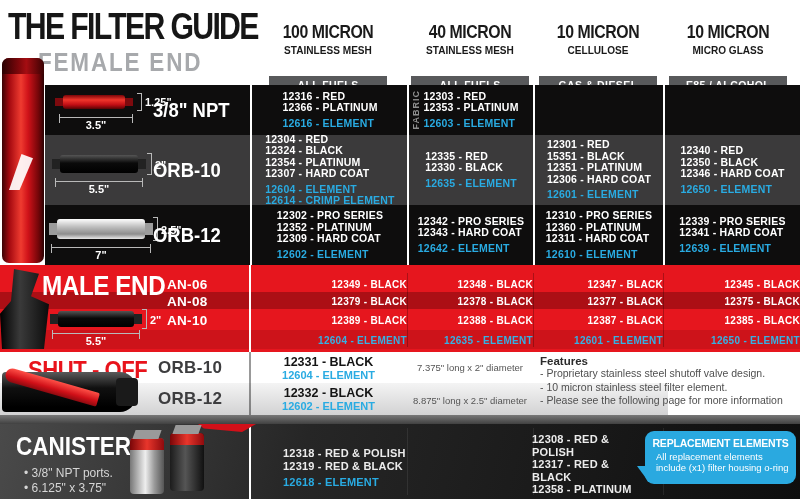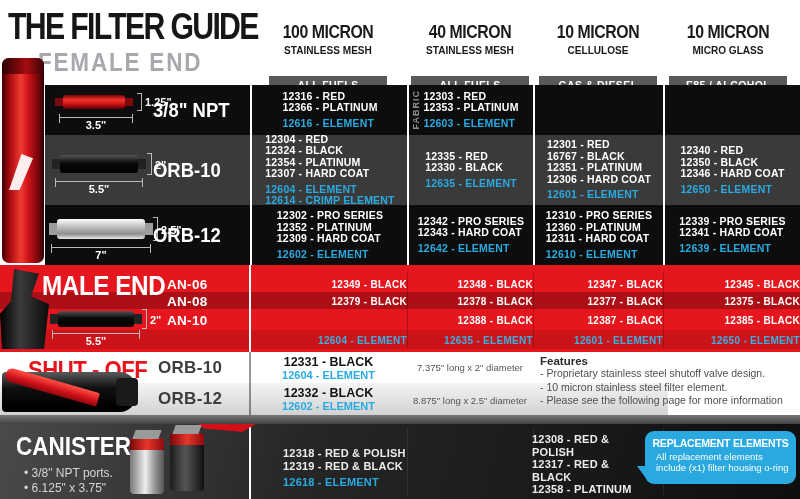--- a/index.html
+++ b/index.html
@@ -204,21 +204,21 @@
     <div class="fcell c1">
         <div class="inner">
       <div class="parts">12335 - RED
 12330 - BLACK</div>
       <div class="elems">12635 - ELEMENT</div>
         </div>
       </div>
     <div class="fcell c2">
         <div class="inner">
       <div class="parts">12301 - RED
-16767 - BLACK
+15351 - BLACK
 12351 - PLATINUM
 12306 - HARD COAT</div>
       <div class="elems">12601 - ELEMENT</div>
         </div>
       </div>
     <div class="fcell c3">
         <div class="inner">
       <div class="parts">12340 - RED
 12350 - BLACK
 12346 - HARD COAT</div>
@@ -290,20 +290,21 @@
     </div>
     <div class="mrow" style="top:27px;height:17px">
       <div class="mlabel">AN-08</div>
       <div class="mcell mc0">12379 - BLACK</div>
       <div class="mcell mc1">12378 - BLACK</div>
       <div class="mcell mc2">12377 - BLACK</div>
       <div class="mcell mc3">12375 - BLACK</div>
     </div>
     <div class="mrow" style="top:44px;height:21px">
       <div class="mlabel">AN-10</div>
+      <div class="mcell mc0">12389 - BLACK</div>
       <div class="mcell mc1">12388 - BLACK</div>
       <div class="mcell mc2">12387 - BLACK</div>
       <div class="mcell mc3">12385 - BLACK</div>
     </div>
     <div class="mrow" style="top:65px;height:19px">
       <div class="mcell mc0 melem">12604 - ELEMENT</div>
       <div class="mcell mc1 melem">12635 - ELEMENT</div>
       <div class="mcell mc2 melem">12601 - ELEMENT</div>
       <div class="mcell mc3 melem">12650 - ELEMENT</div>
     </div>

